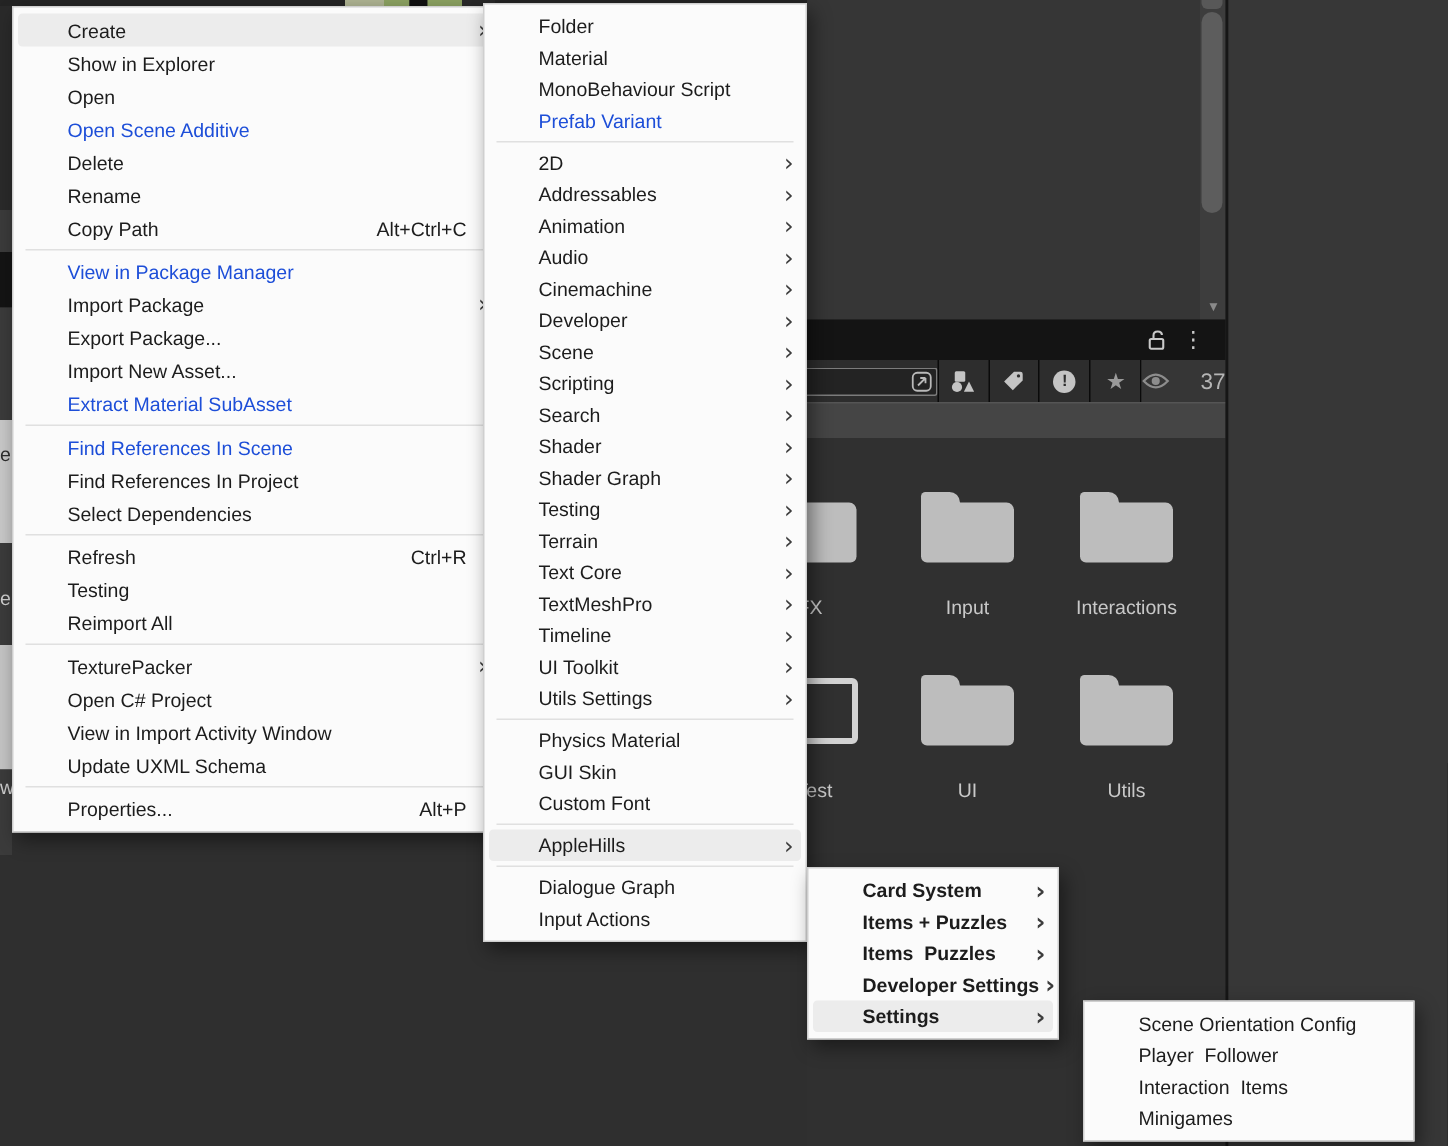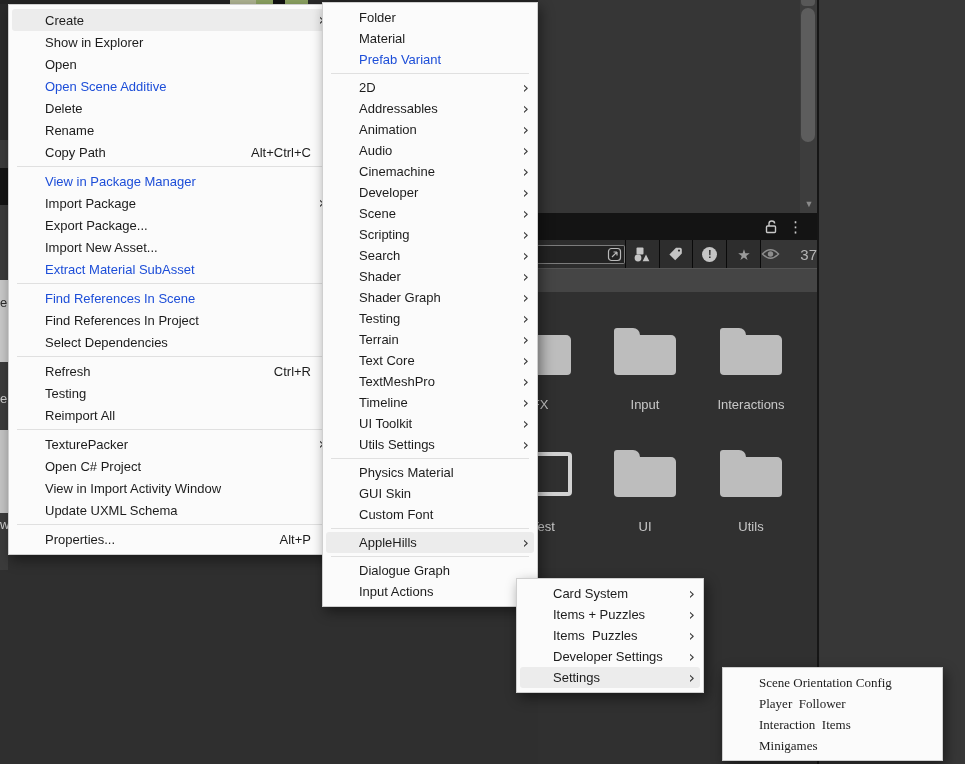--- a/index.html
+++ b/index.html
@@ -70,22 +70,22 @@
   .menu--compact .menu-item{height:21px;}
   .mi-label{flex:1 1 auto;}
   .mi-shortcut{margin-left:32px;margin-right:14px;}
   .mi-arrow{width:10px;text-align:right;font-size:16px;line-height:1;color:#3c3c3c;margin-left:4px;font-family:"DejaVu Sans",sans-serif;}
   .menu-item.highlighted{background:#ececec;border-radius:3px;margin:0 3px;padding-left:33px;padding-right:5px;}
   .menu-item.disabled{color:#1d4ed8;}
   .menu-sep{height:1px;background:#e0e0e0;margin:3px 8px;}
 
   #menu-context{left:8px;top:4px;width:326px;}
   #menu-create{left:322px;top:2px;width:216px;}
-  #menu-applehills{left:516px;top:578px;width:188px;}
-  #menu-settings{left:722px;top:667px;width:221px;font-family:Liberation Serif, serif;}
+  #menu-applehills{left:538px;top:578px;width:168px;font-weight:bold;}
+  #menu-settings{left:722px;top:667px;width:221px;}
 
   svg{display:block;}
 </style>
 </head>
 <body>
 
 <div class="stage">
 
   <div class="abs top-sliver"></div>
   <div class="abs g1"></div>
@@ -231,20 +231,21 @@
       <div class="menu-item"><span class="mi-label">TexturePacker</span><span class="mi-arrow">›</span></div>
       <div class="menu-item"><span class="mi-label">Open C# Project</span></div>
       <div class="menu-item"><span class="mi-label">View in Import Activity Window</span></div>
       <div class="menu-item"><span class="mi-label">Update UXML Schema</span></div>
       <div class="menu-sep"></div>
       <div class="menu-item"><span class="mi-label">Properties...</span><span class="mi-shortcut">Alt+P</span></div>
     </div>
   <div class="menu menu--compact" id="menu-create">
       <div class="menu-item"><span class="mi-label">Folder</span></div>
       <div class="menu-item"><span class="mi-label">Material</span></div>
+      <div class="menu-item"><span class="mi-label">MonoBehaviour Script</span></div>
       <div class="menu-item disabled"><span class="mi-label">Prefab Variant</span></div>
       <div class="menu-sep"></div>
       <div class="menu-item"><span class="mi-label">2D</span><span class="mi-arrow">›</span></div>
       <div class="menu-item"><span class="mi-label">Addressables</span><span class="mi-arrow">›</span></div>
       <div class="menu-item"><span class="mi-label">Animation</span><span class="mi-arrow">›</span></div>
       <div class="menu-item"><span class="mi-label">Audio</span><span class="mi-arrow">›</span></div>
       <div class="menu-item"><span class="mi-label">Cinemachine</span><span class="mi-arrow">›</span></div>
       <div class="menu-item"><span class="mi-label">Developer</span><span class="mi-arrow">›</span></div>
       <div class="menu-item"><span class="mi-label">Scene</span><span class="mi-arrow">›</span></div>
       <div class="menu-item"><span class="mi-label">Scripting</span><span class="mi-arrow">›</span></div>

